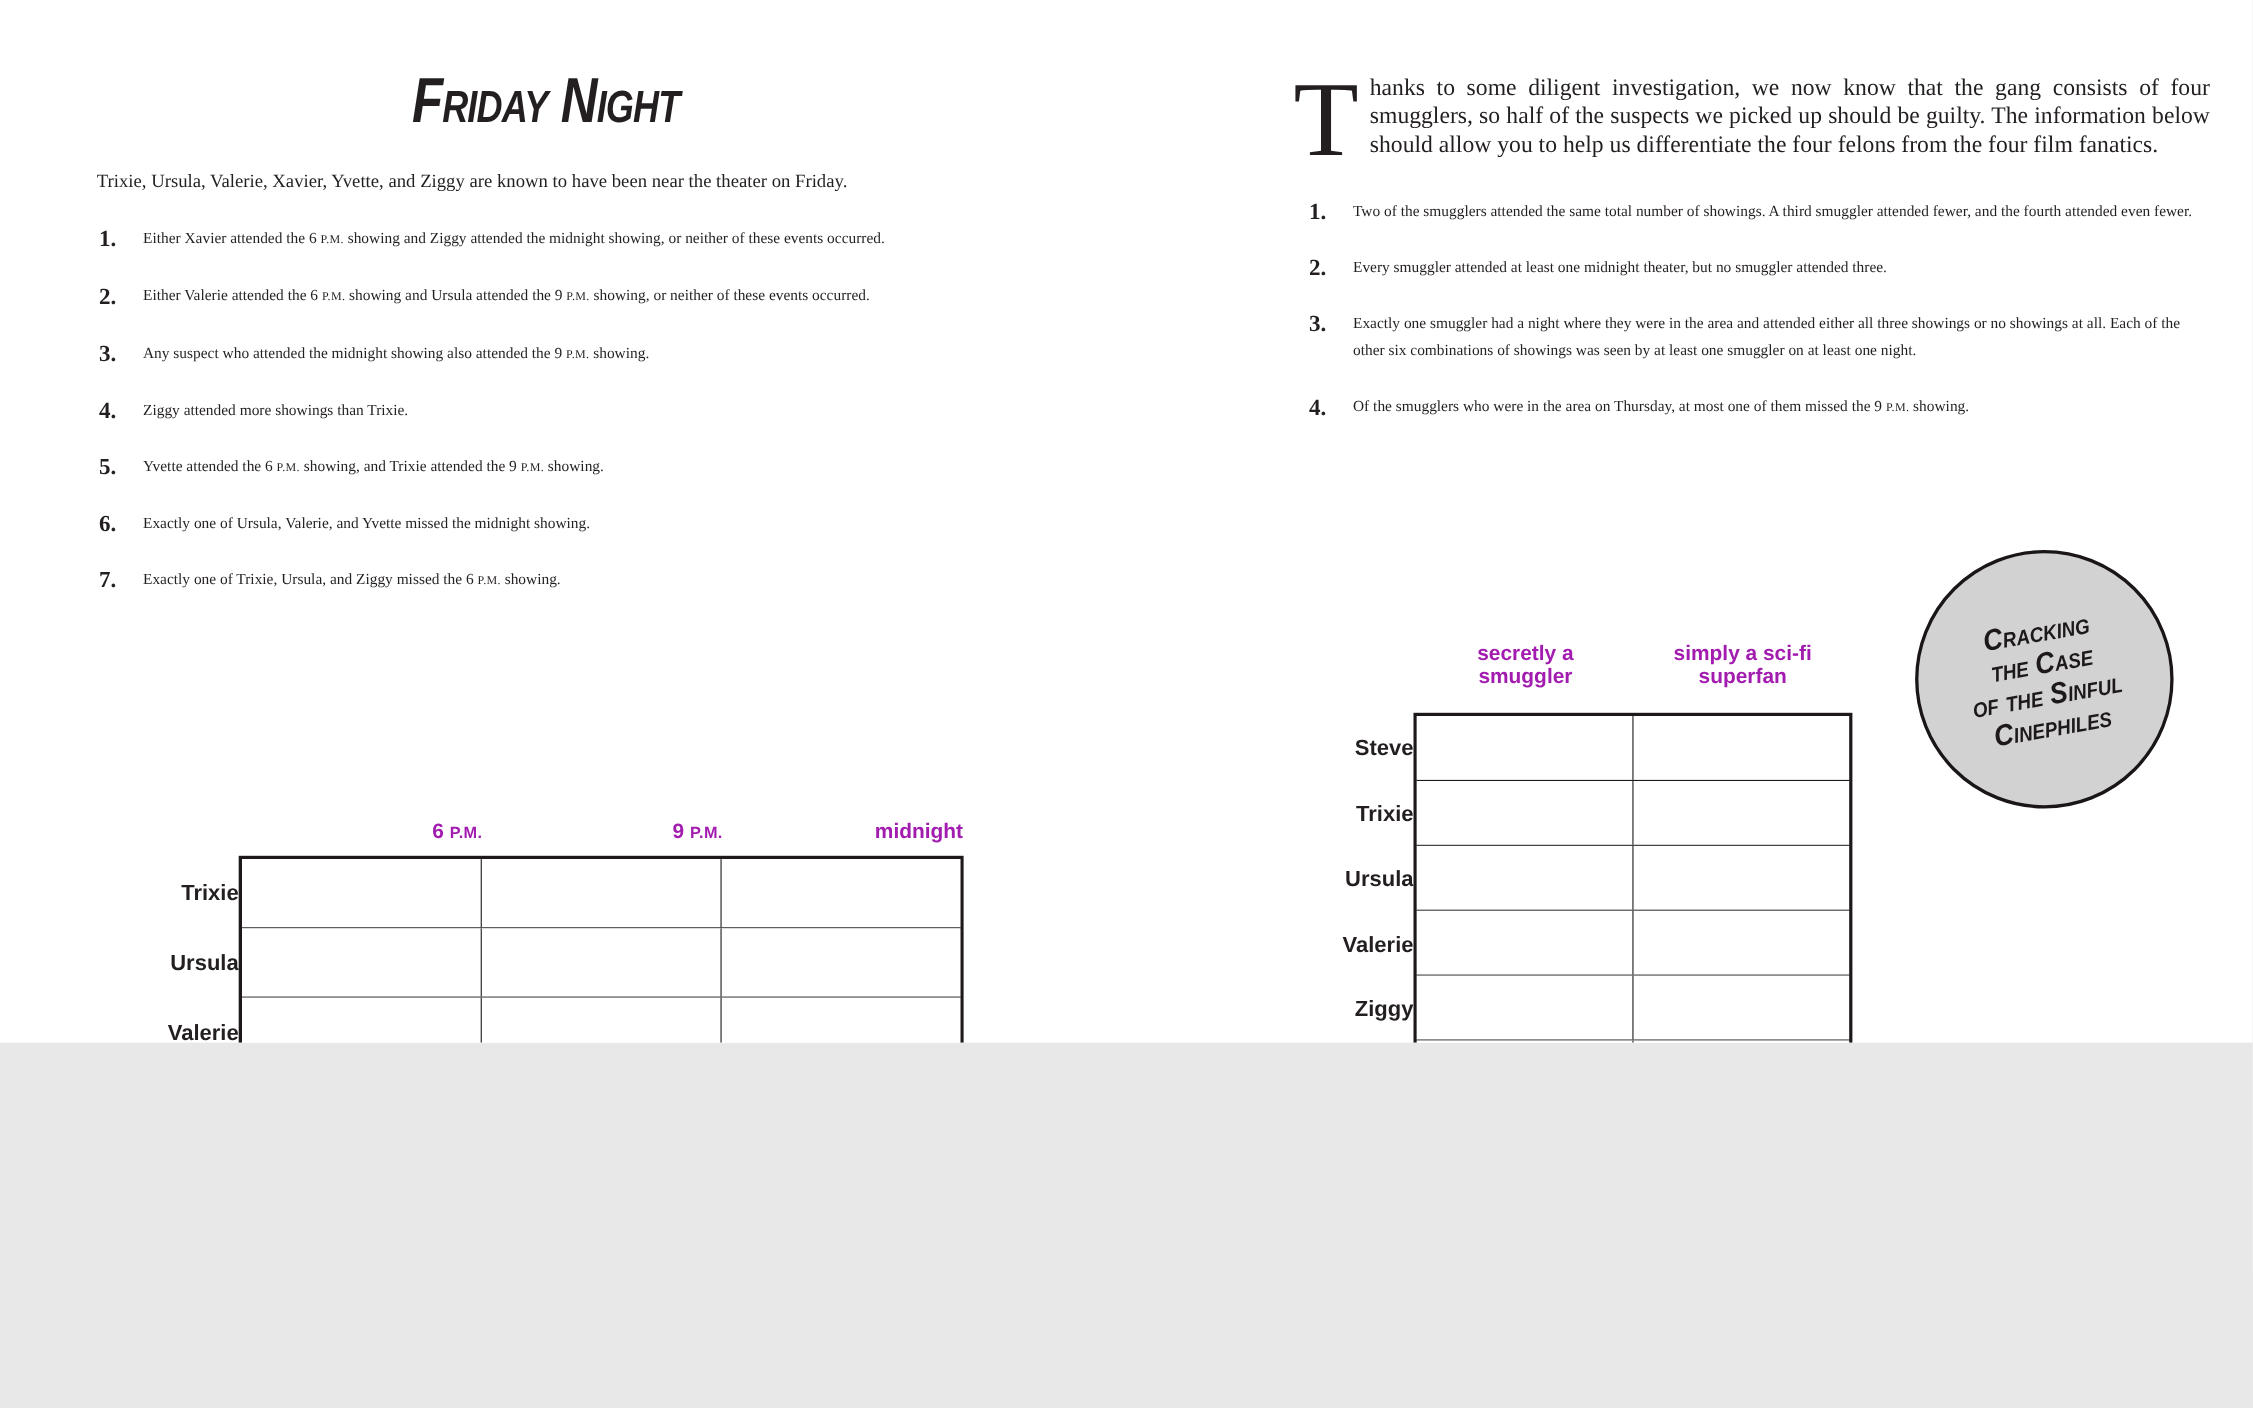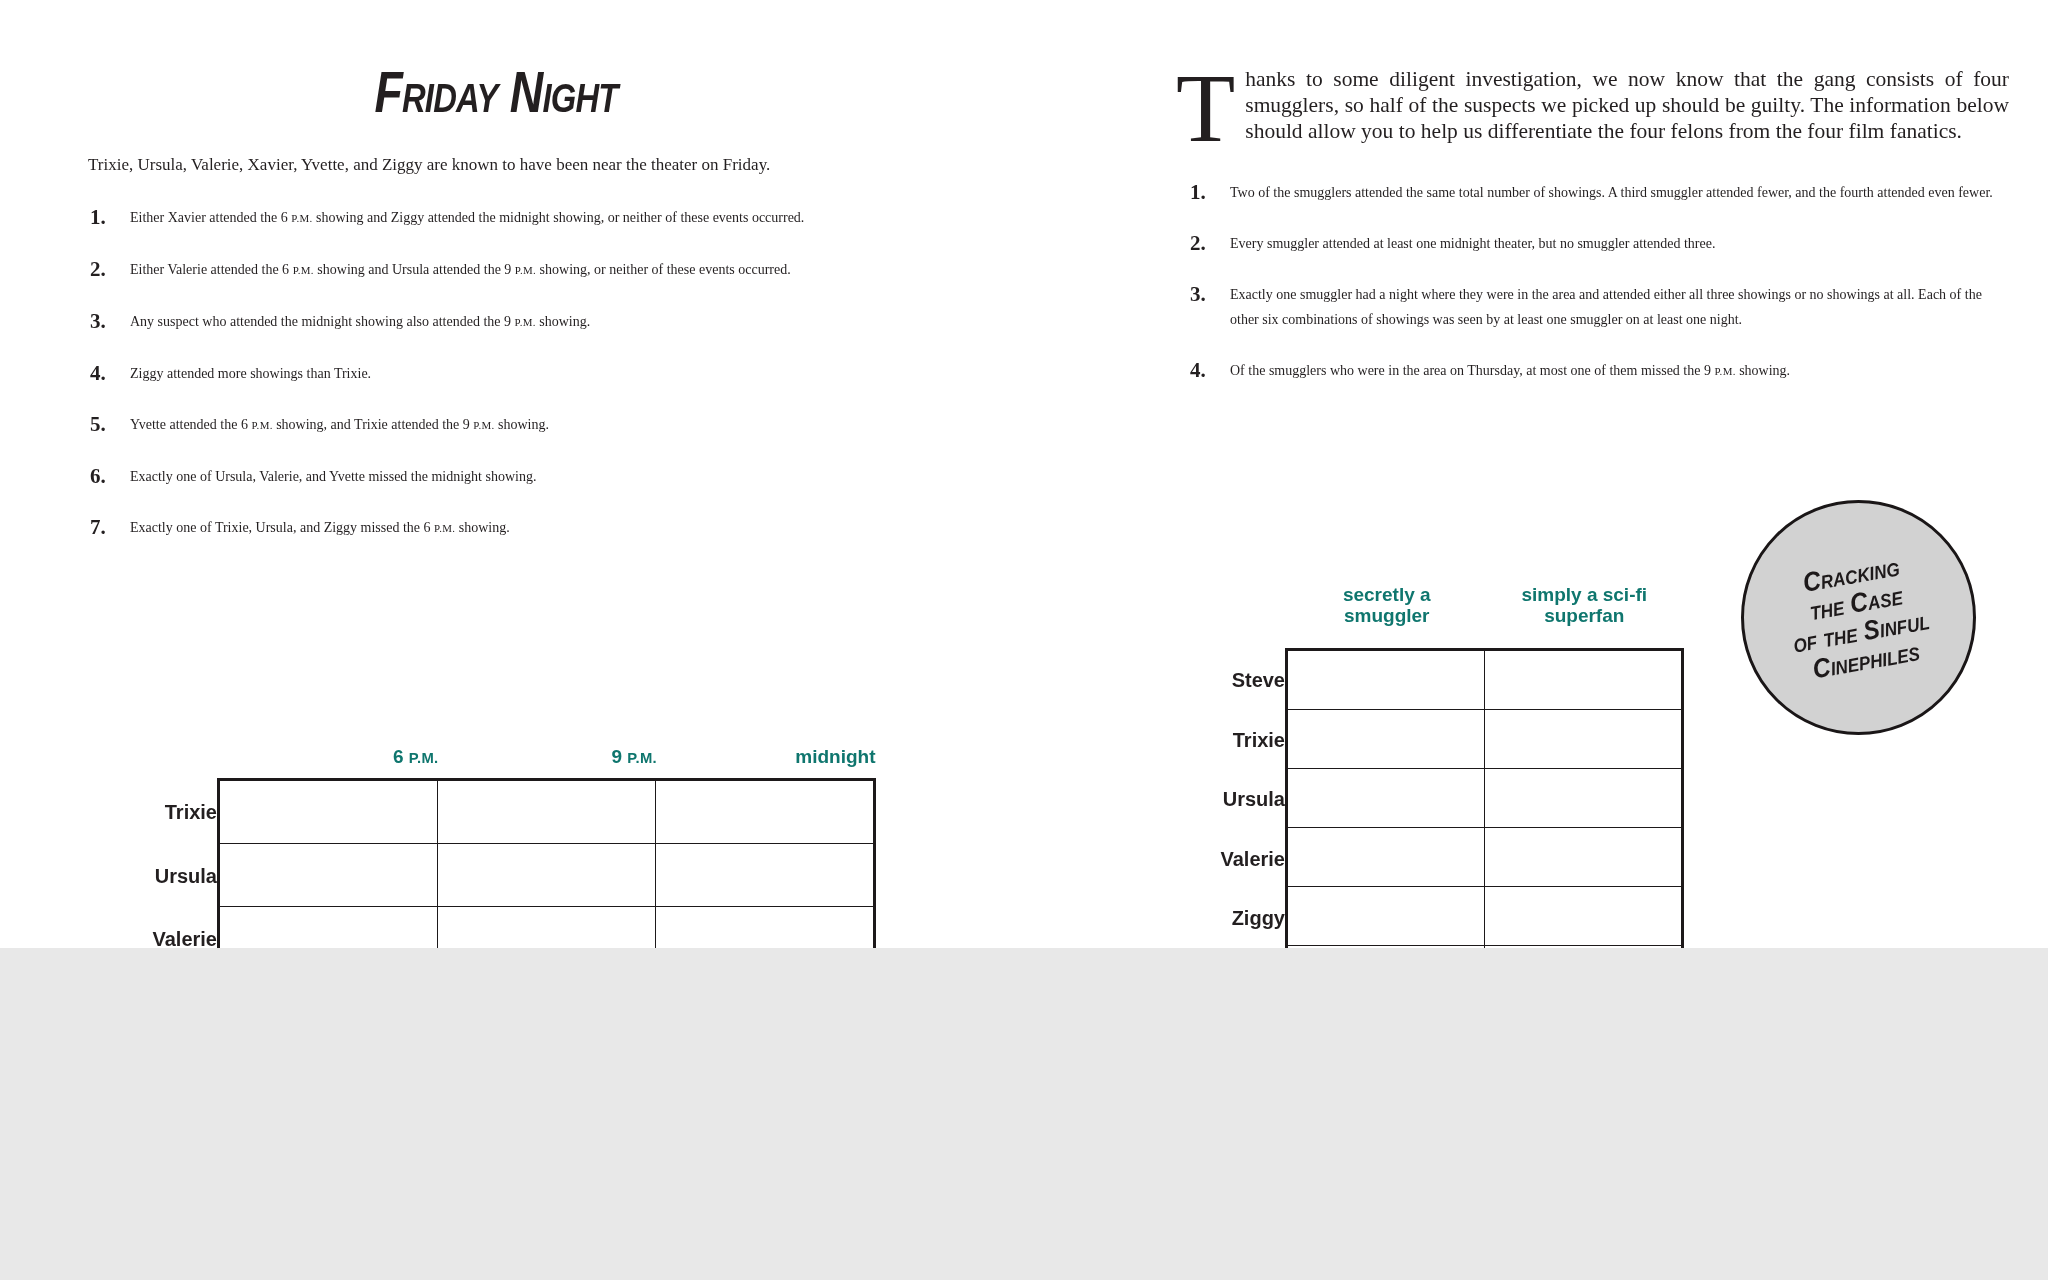--- a/index.html
+++ b/index.html
@@ -38,21 +38,21 @@
   .clue { display:flex; margin:0 0 26px 0; }
   .clue-num { flex:none; width:40px; font-weight:700; font-size:21px; line-height:25px; }
   .clue-text { flex:1; font-size:14px; line-height:25px; }
   .sc { font-size:0.78em; letter-spacing:0.3px; }
   
   .ptable { position:absolute; }
   .headers { position:absolute; display:flex; }
   .hcell {
     font-family:"Liberation Sans", sans-serif; font-weight:700;
     font-size:19px; line-height:21px; text-align:center; white-space:pre-line;
-    color:#0f766e;
+    color:#a21caf;
   }
   .col-labels { position:absolute; left:0; top:3px; display:flex; flex-direction:column; }
   .rlabel {
     font-family:"Liberation Sans", sans-serif; font-weight:700; font-size:20px;
     display:flex; align-items:center; justify-content:flex-end; padding-right:14px;
     color:#231f20;
   }
   .grid-box {
     position:absolute; border:3px solid #1d191a; background:#fff;
     display:flex; flex-direction:column;

